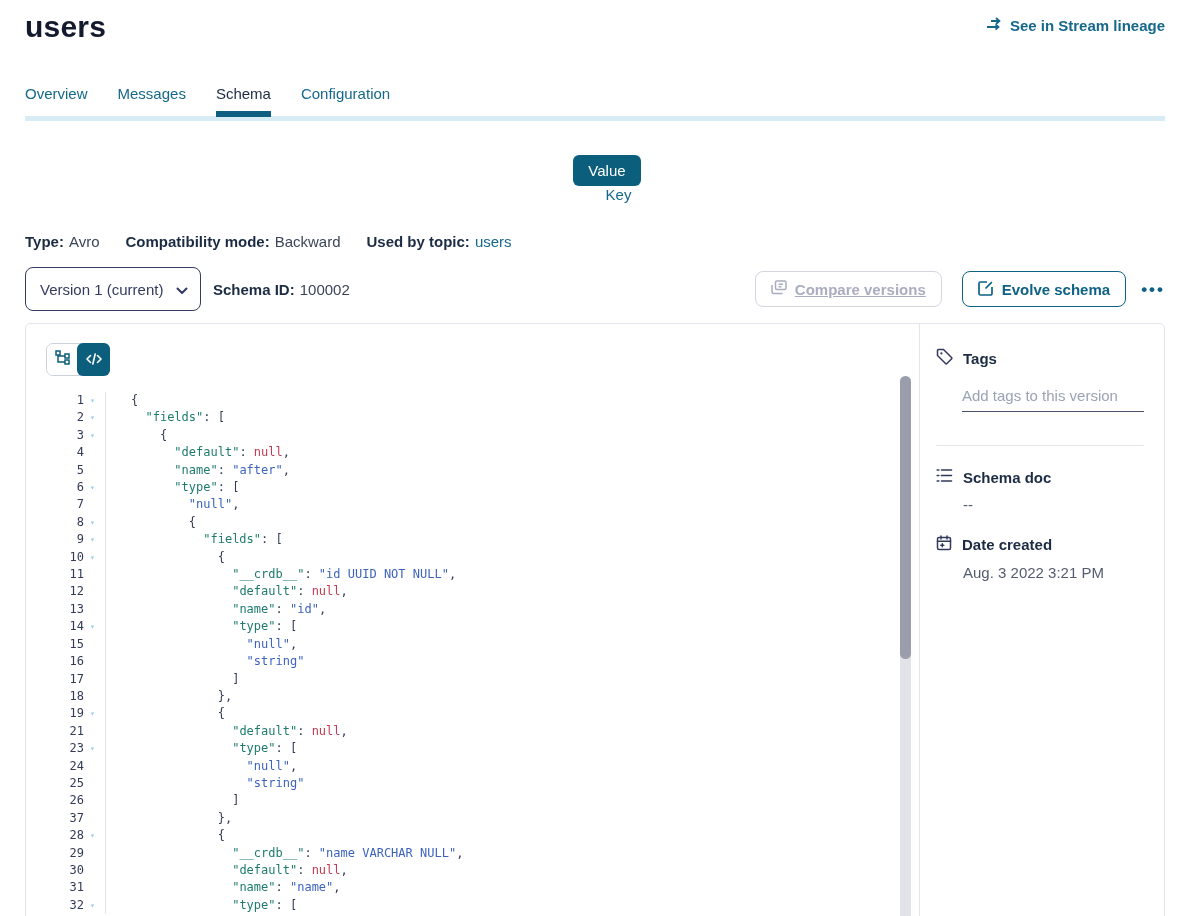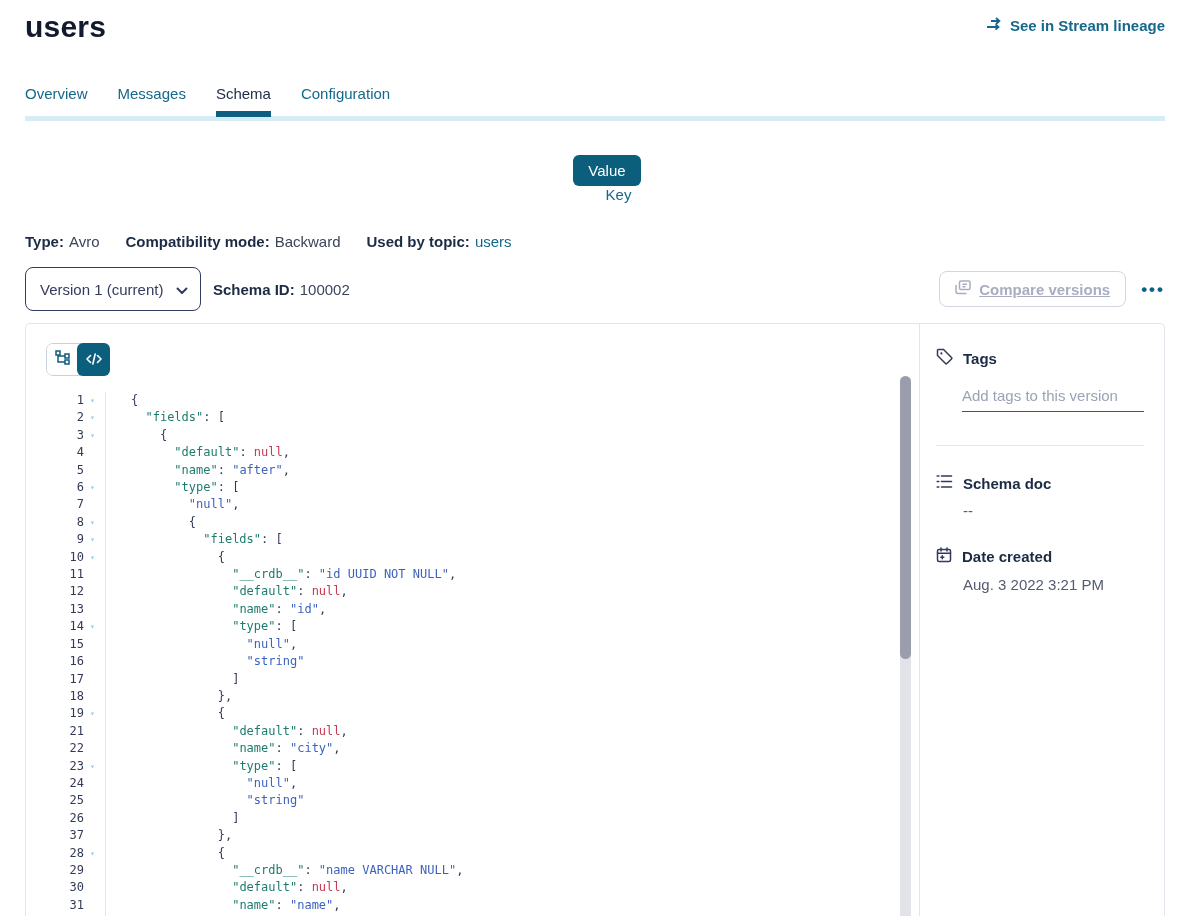--- a/index.html
+++ b/index.html
@@ -64,21 +64,21 @@
   .sbar-track { position:absolute; top:52px; bottom:0; right:8px; width:11px; background:#e2e3e8; border-radius:6px; }
   .sbar-thumb { width:11px; height:283px; background:#9b9dac; border-radius:6px; }
 
   
   .side { width:245px; border-left:1px solid #e3e5ec; padding:24px 20px 0 16px; flex:none; }
   .sect-h { display:flex; align-items:center; gap:10px; font-size:15px; font-weight:700; color:#1c2b44; }
   .sect-h svg { color:#333a5c; flex:none; }
   .tags-input { display:block; margin:19px 0 0 26px; width:182px; border:none; border-bottom:1px solid #4a5068; padding:0 0 7px 0; font-size:15px; color:#1c2b44; outline:none; font-family:"Liberation Sans", sans-serif; }
   .tags-input::placeholder { color:#9aa3b5; }
   .divider { border:none; border-top:1px solid #e3e5ec; margin:33px 0 0 0; }
-  .sect { margin-top:28px; }
+  .sect { margin-top:22px; }
   .sect-v { margin:10px 0 0 27px; font-size:15px; color:#555c70; }
 </style>
 </head>
 <body>
 
 <div class="hdr">
   <div class="title">users</div>
   <div class="lineage">
     <span>
       <svg width="17" height="14" viewBox="0 0 17 14" fill="none" stroke="#15688b" stroke-width="1.8">
@@ -126,20 +126,29 @@
   <div class="spacer"></div>
   <button class="btn btn-compare" disabled="">
     <span>
       <svg width="16" height="15" viewBox="0 0 16 15" fill="none" stroke="#a9adbf" stroke-width="1.5">
         <rect x="4.5" y="1" width="10.5" height="8.5" rx="1.5"></rect>
         <path d="M1 5 v6.5 a2 2 0 0 0 2 2 h8.5"></path>
         <path d="M7.5 4.3 h4.5 M7.5 6.8 h3"></path>
       </svg>
     </span>
     <span>Compare versions</span>
+  </button>
+  <button class="btn btn-evolve">
+    <span>
+      <svg width="16" height="16" viewBox="0 0 16 16" fill="none" stroke="#0e6285" stroke-width="1.7">
+        <path d="M14 7 v6.5 a1.5 1.5 0 0 1 -1.5 1.5 h-10 A1.5 1.5 0 0 1 1 13.5 v-10 A1.5 1.5 0 0 1 2.5 2 H9"></path>
+        <path d="M13.8 2.2 L7.5 8.5"></path>
+      </svg>
+    </span>
+    <span>Evolve schema</span>
   </button>
   <div class="more">•••</div>
 </div>
 
 <div class="card">
 
   <div class="editor">
     <div class="viewtoggle">
       <div class="vt-seg vt-tree">
         <span>
@@ -176,21 +185,20 @@
         <div class="row"><span class="ln">11</span><span class="fold"></span><span class="codecell"><span class="tk-p">              </span><span class="tk-k">"__crdb__"</span><span class="tk-p">: </span><span class="tk-s">"id UUID NOT NULL"</span><span class="tk-p">,</span></span></div>
         <div class="row"><span class="ln">12</span><span class="fold"></span><span class="codecell"><span class="tk-p">              </span><span class="tk-k">"default"</span><span class="tk-p">: </span><span class="tk-c">null</span><span class="tk-p">,</span></span></div>
         <div class="row"><span class="ln">13</span><span class="fold"></span><span class="codecell"><span class="tk-p">              </span><span class="tk-k">"name"</span><span class="tk-p">: </span><span class="tk-s">"id"</span><span class="tk-p">,</span></span></div>
         <div class="row"><span class="ln">14</span><span class="fold has"></span><span class="codecell"><span class="tk-p">              </span><span class="tk-k">"type"</span><span class="tk-p">: [</span></span></div>
         <div class="row"><span class="ln">15</span><span class="fold"></span><span class="codecell"><span class="tk-p">                </span><span class="tk-s">"null"</span><span class="tk-p">,</span></span></div>
         <div class="row"><span class="ln">16</span><span class="fold"></span><span class="codecell"><span class="tk-p">                </span><span class="tk-s">"string"</span></span></div>
         <div class="row"><span class="ln">17</span><span class="fold"></span><span class="codecell"><span class="tk-p">              ]</span></span></div>
         <div class="row"><span class="ln">18</span><span class="fold"></span><span class="codecell"><span class="tk-p">            },</span></span></div>
         <div class="row"><span class="ln">19</span><span class="fold has"></span><span class="codecell"><span class="tk-p">            {</span></span></div>
         <div class="row"><span class="ln">21</span><span class="fold"></span><span class="codecell"><span class="tk-p">              </span><span class="tk-k">"default"</span><span class="tk-p">: </span><span class="tk-c">null</span><span class="tk-p">,</span></span></div>
-        <div class="row"><span class="ln">22</span><span class="fold"></span><span class="codecell"><span class="tk-p">              </span><span class="tk-k">"name"</span><span class="tk-p">: </span><span class="tk-s">"city"</span><span class="tk-p">,</span></span></div>
         <div class="row"><span class="ln">23</span><span class="fold has"></span><span class="codecell"><span class="tk-p">              </span><span class="tk-k">"type"</span><span class="tk-p">: [</span></span></div>
         <div class="row"><span class="ln">24</span><span class="fold"></span><span class="codecell"><span class="tk-p">                </span><span class="tk-s">"null"</span><span class="tk-p">,</span></span></div>
         <div class="row"><span class="ln">25</span><span class="fold"></span><span class="codecell"><span class="tk-p">                </span><span class="tk-s">"string"</span></span></div>
         <div class="row"><span class="ln">26</span><span class="fold"></span><span class="codecell"><span class="tk-p">              ]</span></span></div>
         <div class="row"><span class="ln">37</span><span class="fold"></span><span class="codecell"><span class="tk-p">            },</span></span></div>
         <div class="row"><span class="ln">28</span><span class="fold has"></span><span class="codecell"><span class="tk-p">            {</span></span></div>
         <div class="row"><span class="ln">29</span><span class="fold"></span><span class="codecell"><span class="tk-p">              </span><span class="tk-k">"__crdb__"</span><span class="tk-p">: </span><span class="tk-s">"name VARCHAR NULL"</span><span class="tk-p">,</span></span></div>
         <div class="row"><span class="ln">30</span><span class="fold"></span><span class="codecell"><span class="tk-p">              </span><span class="tk-k">"default"</span><span class="tk-p">: </span><span class="tk-c">null</span><span class="tk-p">,</span></span></div>
         <div class="row"><span class="ln">31</span><span class="fold"></span><span class="codecell"><span class="tk-p">              </span><span class="tk-k">"name"</span><span class="tk-p">: </span><span class="tk-s">"name"</span><span class="tk-p">,</span></span></div>
         <div class="row"><span class="ln">32</span><span class="fold has"></span><span class="codecell"><span class="tk-p">              </span><span class="tk-k">"type"</span><span class="tk-p">: [</span></span></div>

